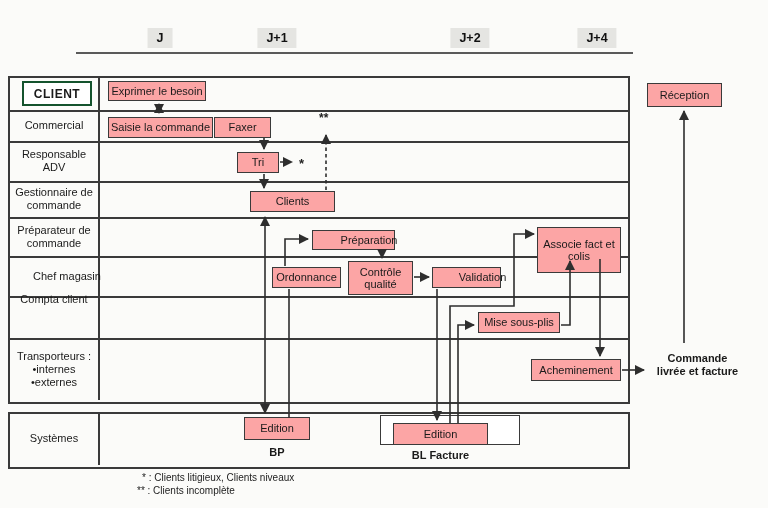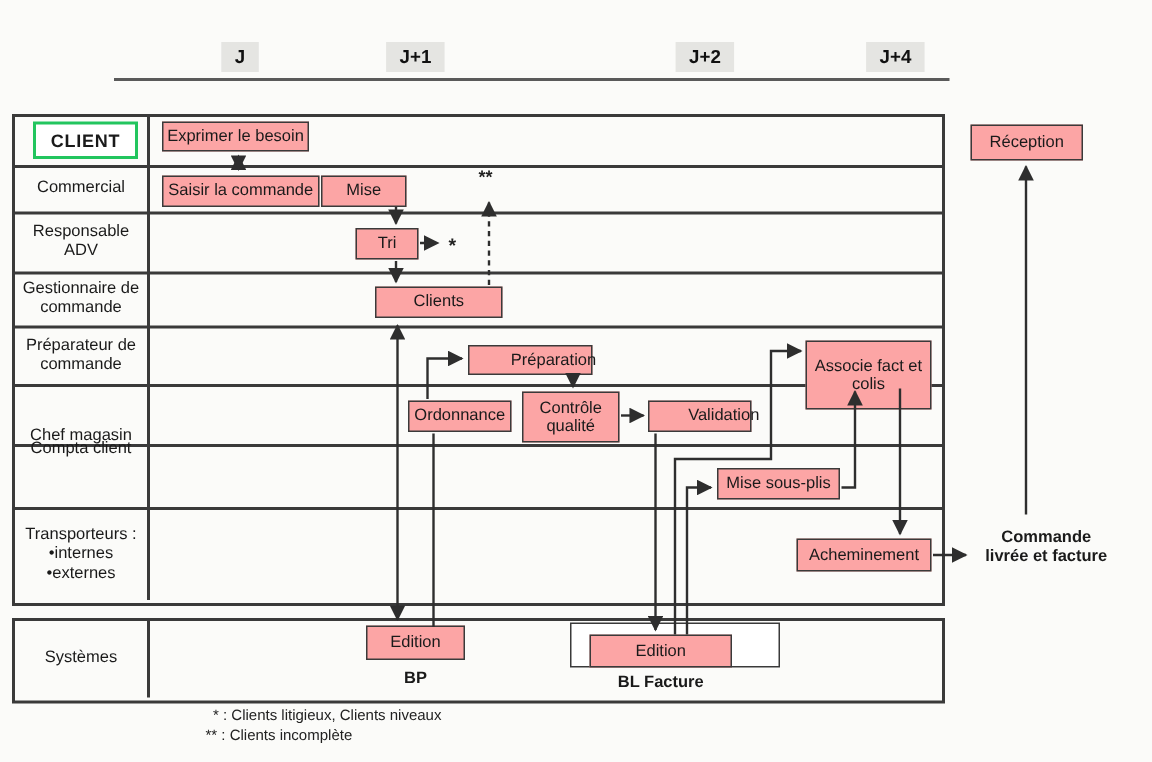--- a/index.html
+++ b/index.html
@@ -22,21 +22,21 @@
   .hline{position:absolute;height:2px;background:#3a3a3a;}
   .vline{position:absolute;width:2px;background:#3a3a3a;}
   
   .lane-label{
     position:absolute;left:10px;width:88px;
     display:flex;align-items:center;justify-content:center;
     text-align:center;font-size:11px;line-height:13px;white-space:pre-line;
   }
   .client-box{
     position:absolute;left:22px;top:81px;width:66px;height:21px;
-    border:2px solid #22c55e;background:#fff;
+    border:2px solid #14532d;background:#fff;
     display:flex;align-items:center;justify-content:center;
     font-size:12px;font-weight:bold;letter-spacing:.5px;
   }
   
   .pbox{
     position:absolute;background:#fca5a5;border:1.6px solid #3a3a3a;
     display:flex;align-items:center;justify-content:center;
     text-align:center;font-size:11px;line-height:12.5px;white-space:pre-line;
     box-sizing:border-box;
   }
@@ -73,30 +73,30 @@
 <div class="vline" style="left:98px;top:412px;height:53px;"></div>
 
 <div class="client-box">CLIENT</div>
 <div class="lane-label" style="top:110px;height:31px;">Commercial</div>
 <div class="lane-label" style="top:141px;height:40px;">Responsable
 ADV</div>
 <div class="lane-label" style="top:181px;height:36px;">Gestionnaire de
 commande</div>
 <div class="lane-label" style="top:217px;height:39px;">Préparateur de
 commande</div>
-<div class="lane-label" style="top:264px;height:52px;">Chef magasin</div>
+<div class="lane-label" style="top:250px;height:52px;padding-left:13px;">Chef magasin</div>
 <div class="lane-label" style="top:283px;height:32px;">Compta client</div>
 <div class="lane-label" style="top:338px;height:62px;">Transporteurs :
 •internes
 •externes</div>
 <div class="lane-label" style="top:412px;height:53px;">Systèmes</div>
 
 <div class="pbox" style="left:108px;top:81px;width:98px;height:20px;">Exprimer le besoin</div>
-<div class="pbox" style="left:108px;top:117px;width:105px;height:21px;">Saisir la commande</div>
-<div class="pbox" style="left:214px;top:117px;width:57px;height:21px;">Mise</div>
+<div class="pbox" style="left:108px;top:117px;width:105px;height:21px;">Saisie la commande</div>
+<div class="pbox" style="left:214px;top:117px;width:57px;height:21px;">Faxer</div>
 <div class="pbox" style="left:237px;top:152px;width:42px;height:21px;">Tri</div>
 <div class="pbox" style="left:250px;top:191px;width:85px;height:21px;">Clients</div>
 <div class="pbox" style="left:312px;top:230px;width:83px;height:20px;padding-left:31px;">Préparation</div>
 <div class="pbox" style="left:272px;top:267px;width:69px;height:21px;">Ordonnance</div>
 <div class="pbox" style="left:348px;top:261px;width:65px;height:34px;">Contrôle
 qualité</div>
 <div class="pbox" style="left:432px;top:267px;width:69px;height:21px;padding-left:32px;">Validation</div>
 <div class="pbox" style="left:537px;top:227px;width:84px;height:46px;">Associe fact et
 colis</div>
 <div class="pbox" style="left:478px;top:312px;width:82px;height:21px;">Mise sous-plis</div>

